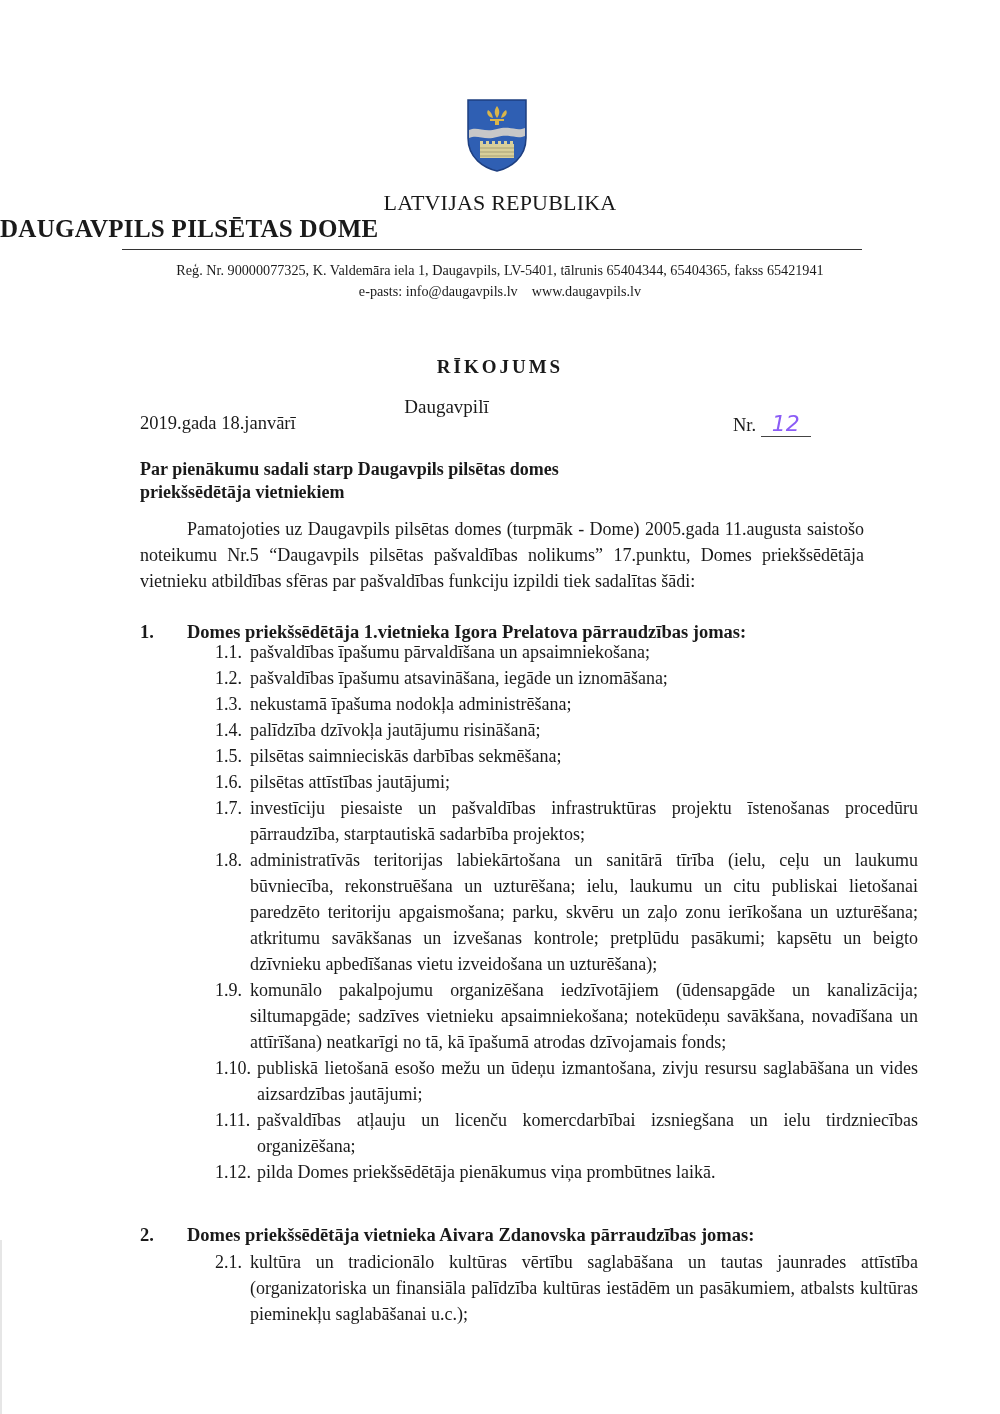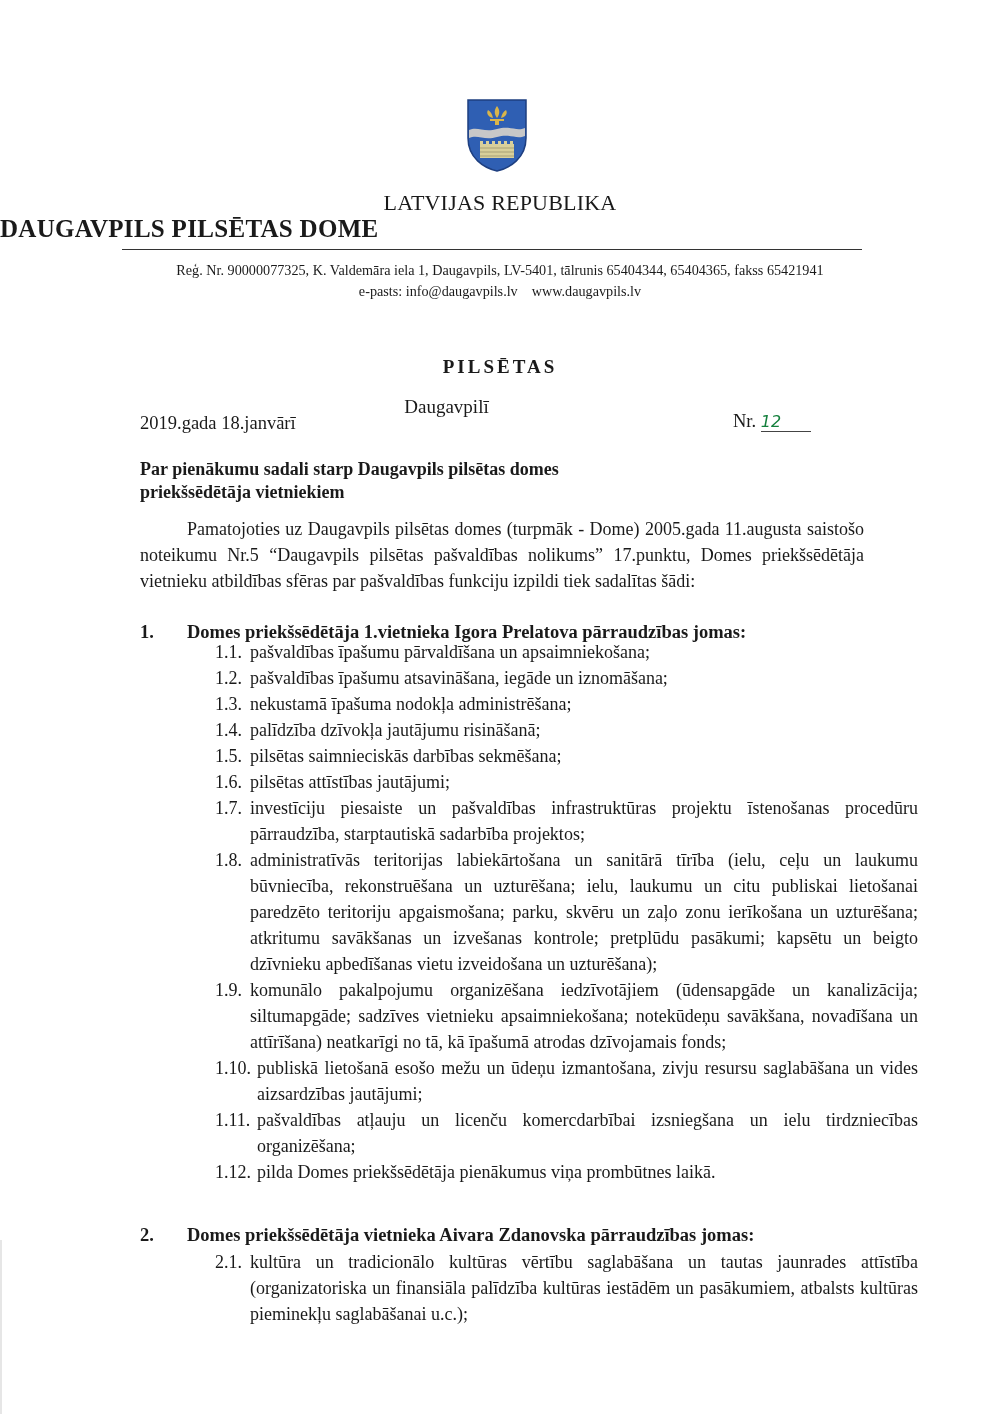--- a/index.html
+++ b/index.html
@@ -10,22 +10,22 @@
   .h-rep { left:0; width:1000px; top:190px; text-align:center; font-size:22px; letter-spacing:0.2px; }
   .h-dome { left:0; width:1000px; top:215px; text-align:left; font-size:25px; font-weight:bold; letter-spacing:0.3px; }
   .rule { left:122px; top:249px; width:740px; height:0; border-top:1.6px solid #333; }
   .contact1 { left:0; width:1000px; top:262px; text-align:center; font-size:14.2px; }
   .contact2 { left:0; width:1000px; top:283px; text-align:center; font-size:14.2px; }
   .contact2 .gap { display:inline-block; width:14px; }
   .rik { left:0; width:1000px; top:356px; text-align:center; font-size:19px; font-weight:bold; letter-spacing:3px; }
   .place { left:0; width:893px; top:396px; text-align:center; font-size:19px; }
   .date { left:140px; top:413px; font-size:18.5px; }
   .nr { left:733px; top:411px; font-size:18.5px; }
-  .nr .num { display:inline-block; width:50px; border-bottom:1px solid #444; text-align:left;
-             color:#15803d; font-style:italic; font-family:"DejaVu Sans", sans-serif; font-size:16px; }
+  .nr .num { display:inline-block; width:50px; border-bottom:1px solid #444; text-align:center;
+             color:#8b5cf6; font-style:italic; font-family:"DejaVu Sans", sans-serif; font-size:22px; }
   .subject { left:140px; top:458px; width:520px; font-size:18px; font-weight:bold; line-height:23px; }
   .para { left:140px; top:516px; width:724px; font-size:18px; line-height:26px; text-align:justify; }
   .para .indent { display:inline-block; width:47px; }
   .sec-head { left:140px; font-size:18.5px; font-weight:bold; }
   .sec-head .n { display:inline-block; width:47px; padding-left:0; }
   .items { left:215px; width:703px; font-size:18px; line-height:26px; }
   .item { display:flex; text-align:justify; }
   .item .num { flex:0 0 auto; min-width:35px; }
   .item .num.w2 { min-width:42px; }
   .item .txt { flex:1; }
@@ -55,21 +55,21 @@
 </svg>
 
 <div class="abs h-rep">LATVIJAS REPUBLIKA</div>
 <div class="abs h-dome">DAUGAVPILS PILSĒTAS DOME</div>
 <div class="abs rule"></div>
 <div class="abs contact1">Reģ. Nr. 90000077325, K. Valdemāra iela 1, Daugavpils, LV-5401, tālrunis 65404344, 65404365, fakss 65421941</div>
 <div class="abs contact2">
   <span>e-pasts: info@daugavpils.lv</span><span class="gap"></span><span>www.daugavpils.lv</span>
 </div>
 
-<div class="abs rik">PILSĒTAS</div>
+<div class="abs rik">RĪKOJUMS</div>
 <div class="abs place">Daugavpilī</div>
 <div class="abs date">2019.gada 18.janvārī</div>
 <div class="abs nr">
   <span>Nr.</span>
   <span class="num">12</span>
 </div>
 
 <div class="abs subject">
   <div>Par pienākumu sadali starp Daugavpils pilsētas domes</div>
   <div>priekšsēdētāja vietniekiem</div>

